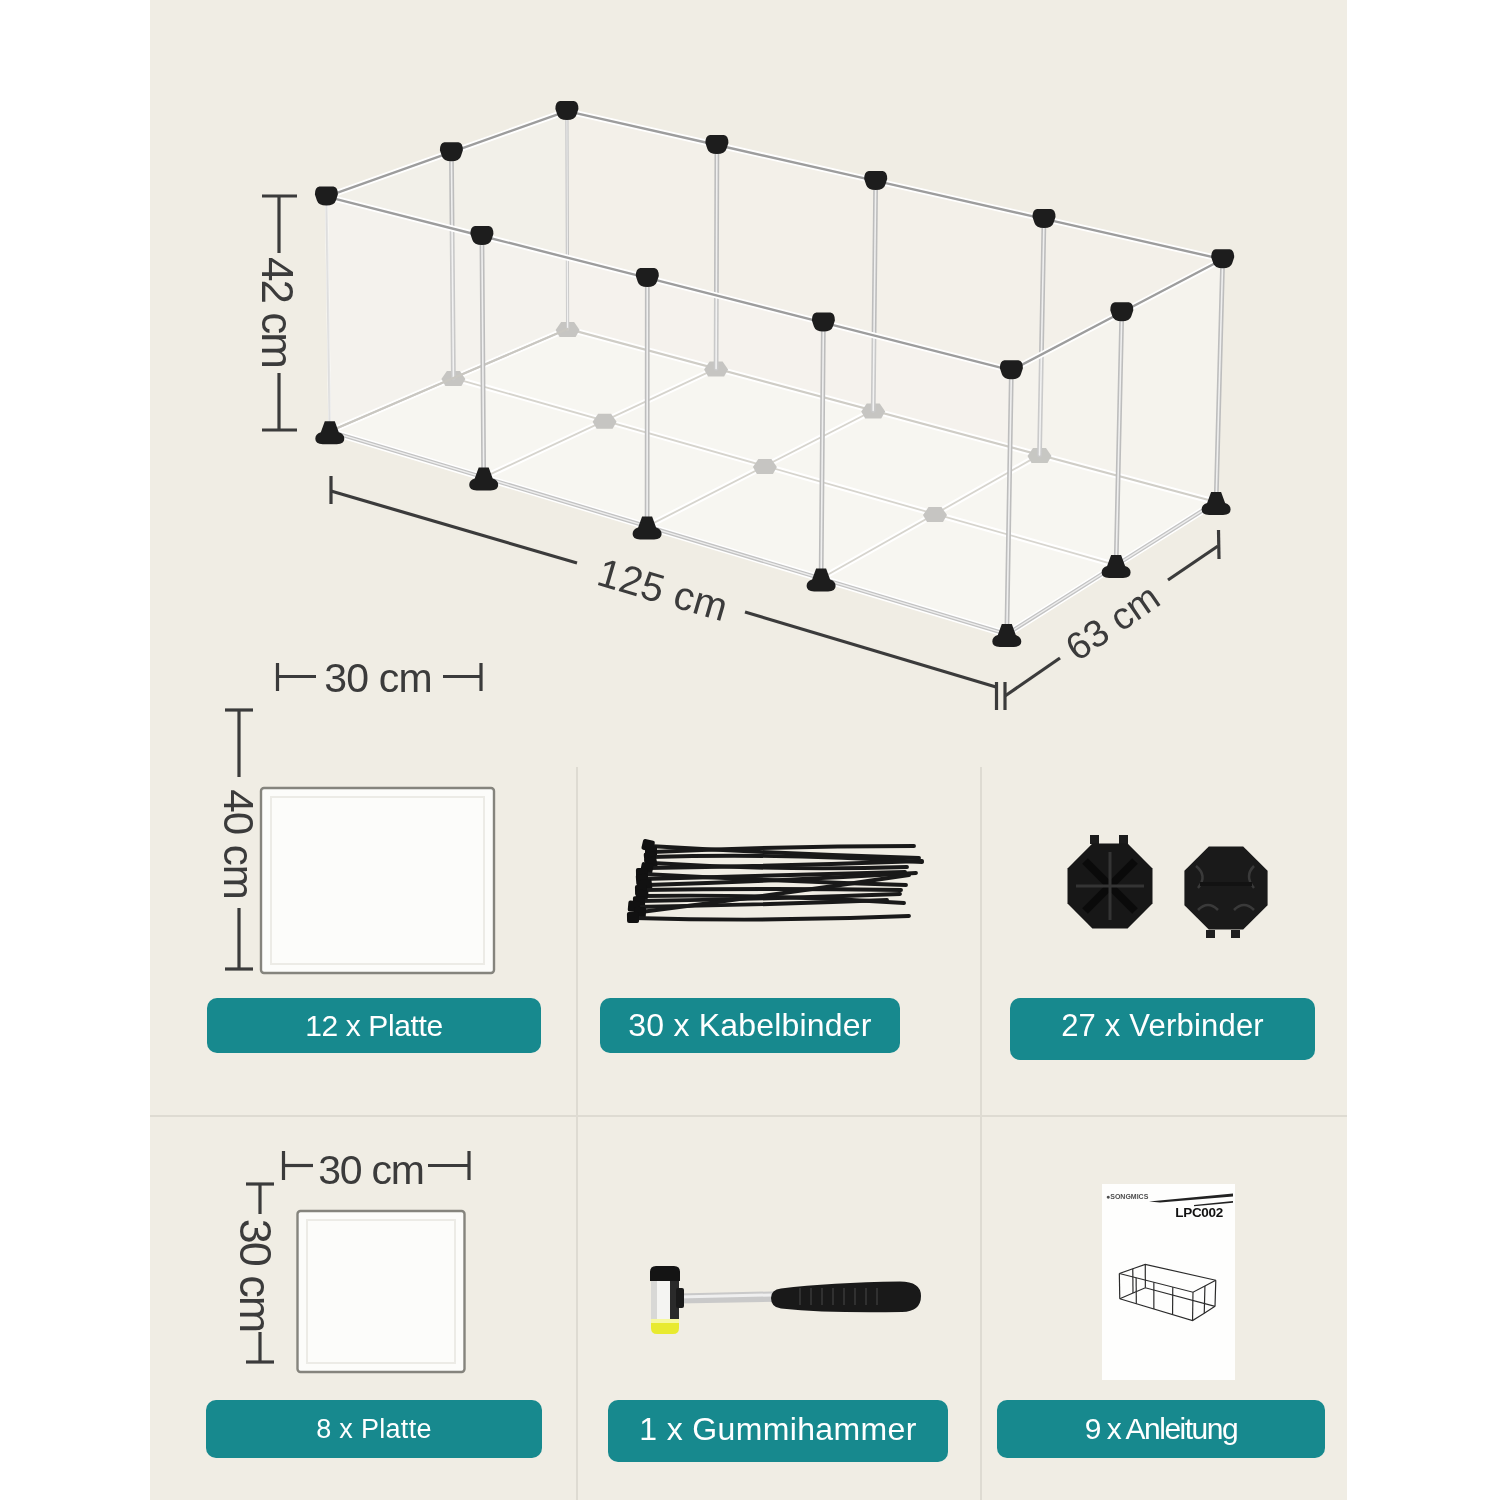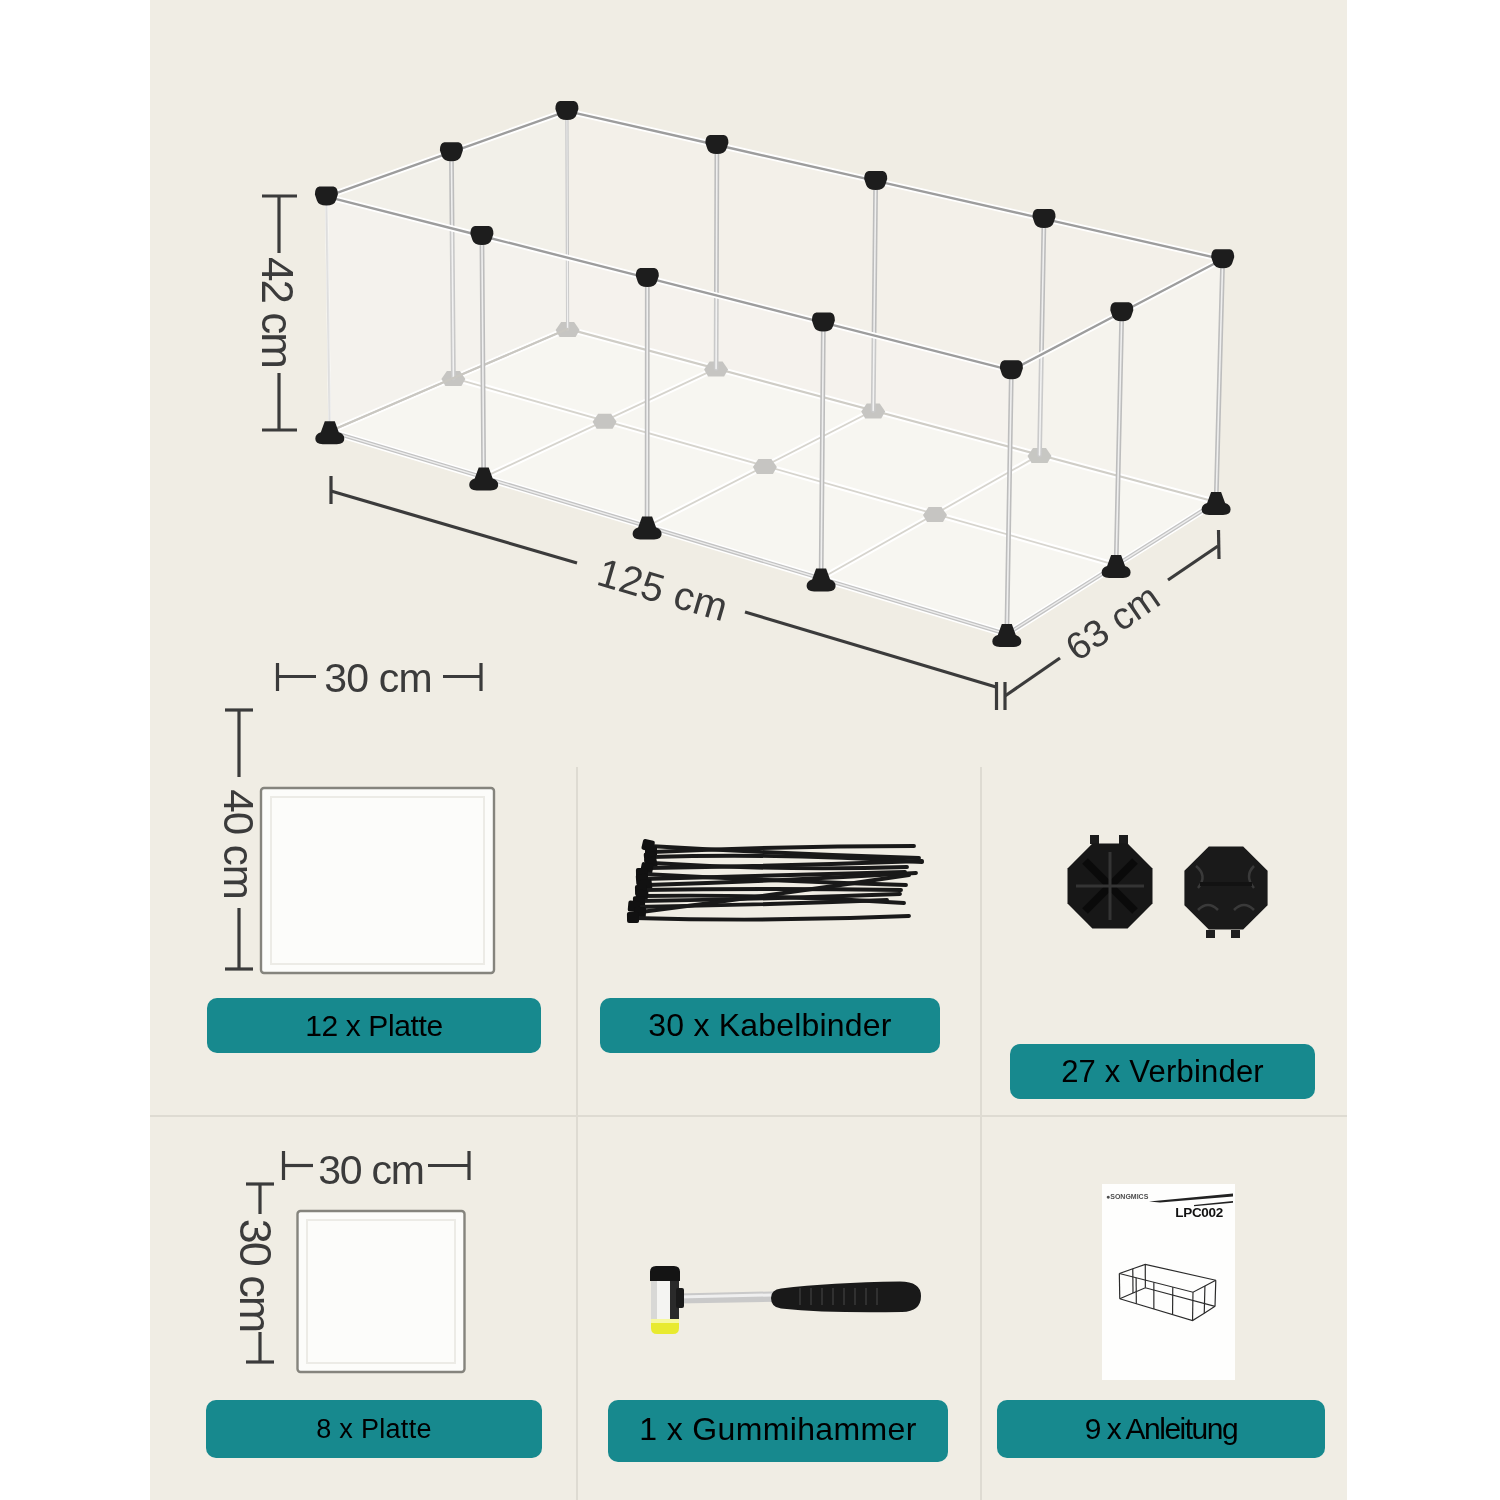--- a/index.html
+++ b/index.html
@@ -1,20 +1,20 @@
 <!DOCTYPE html>
 <html><head><meta charset="utf-8">
 <style>
 * { margin:0; padding:0; box-sizing:border-box; }
 body { width:1500px; height:1500px; background:#ffffff; font-family:"Liberation Sans", sans-serif; position:relative; overflow:hidden; }
 .stage { position:absolute; left:150px; top:0; width:1197px; height:1500px; background:#f0ede4; }
 .vdiv { position:absolute; top:767px; width:2px; height:733px; background:#dedbd2; }
 .hdiv { position:absolute; left:150px; top:1115px; width:1197px; height:2px; background:#dedbd2; }
 svg.main { position:absolute; left:0; top:0; }
-.btn { position:absolute; background:#17898e; border-radius:10px; color:#000000; text-align:center; }
+.btn { position:absolute; background:#17898e; border-radius:10px; color:#ffffff; text-align:center; }
 </style></head>
 <body>
 
 <div class="stage"></div>
 
 <div class="vdiv" style="left:576px;"></div>
 
 <div class="vdiv" style="left:980px;"></div>
 
 <div class="hdiv"></div>
@@ -306,20 +306,20 @@
       <line x1="1011" y1="370" x2="1007" y2="634"></line>
       <line x1="567" y1="111" x2="568" y2="329"></line>
       <line x1="1223" y1="259" x2="1216" y2="502"></line>
       <line x1="451" y1="152" x2="453" y2="378"></line>
       <line x1="1122" y1="312" x2="1116" y2="565"></line>
     </g>
 </svg>
 
 <div class="btn" style="left:207px;top:998px;width:334px;height:55px;line-height:55px;font-size:30px;letter-spacing:-0.4px;">12 x Platte</div>
 
-<div class="btn" style="left:600px;top:998px;width:340px;height:55px;line-height:55px;font-size:32px;letter-spacing:0.2px;">30 x Kabelbinder</div>
-
-<div class="btn" style="left:1010px;top:1044px;width:305px;height:55px;line-height:55px;font-size:31px;letter-spacing:0.2px;">27 x Verbinder</div>
+<div class="btn" style="left:600px;top:998px;width:300px;height:55px;line-height:55px;font-size:32px;letter-spacing:0.2px;">30 x Kabelbinder</div>
+
+<div class="btn" style="left:1010px;top:998px;width:305px;height:62px;line-height:55px;font-size:31px;letter-spacing:0.2px;">27 x Verbinder</div>
 
 <div class="btn" style="left:206px;top:1400px;width:336px;height:58px;line-height:58px;font-size:27px;letter-spacing:0.3px;">8 x Platte</div>
 
 <div class="btn" style="left:608px;top:1400px;width:340px;height:62px;line-height:58px;font-size:32px;letter-spacing:0.35px;">1 x Gummihammer</div>
 
 <div class="btn" style="left:997px;top:1400px;width:328px;height:58px;line-height:58px;font-size:30px;letter-spacing:-1.5px;">9 x Anleitung</div>
 </body></html>

